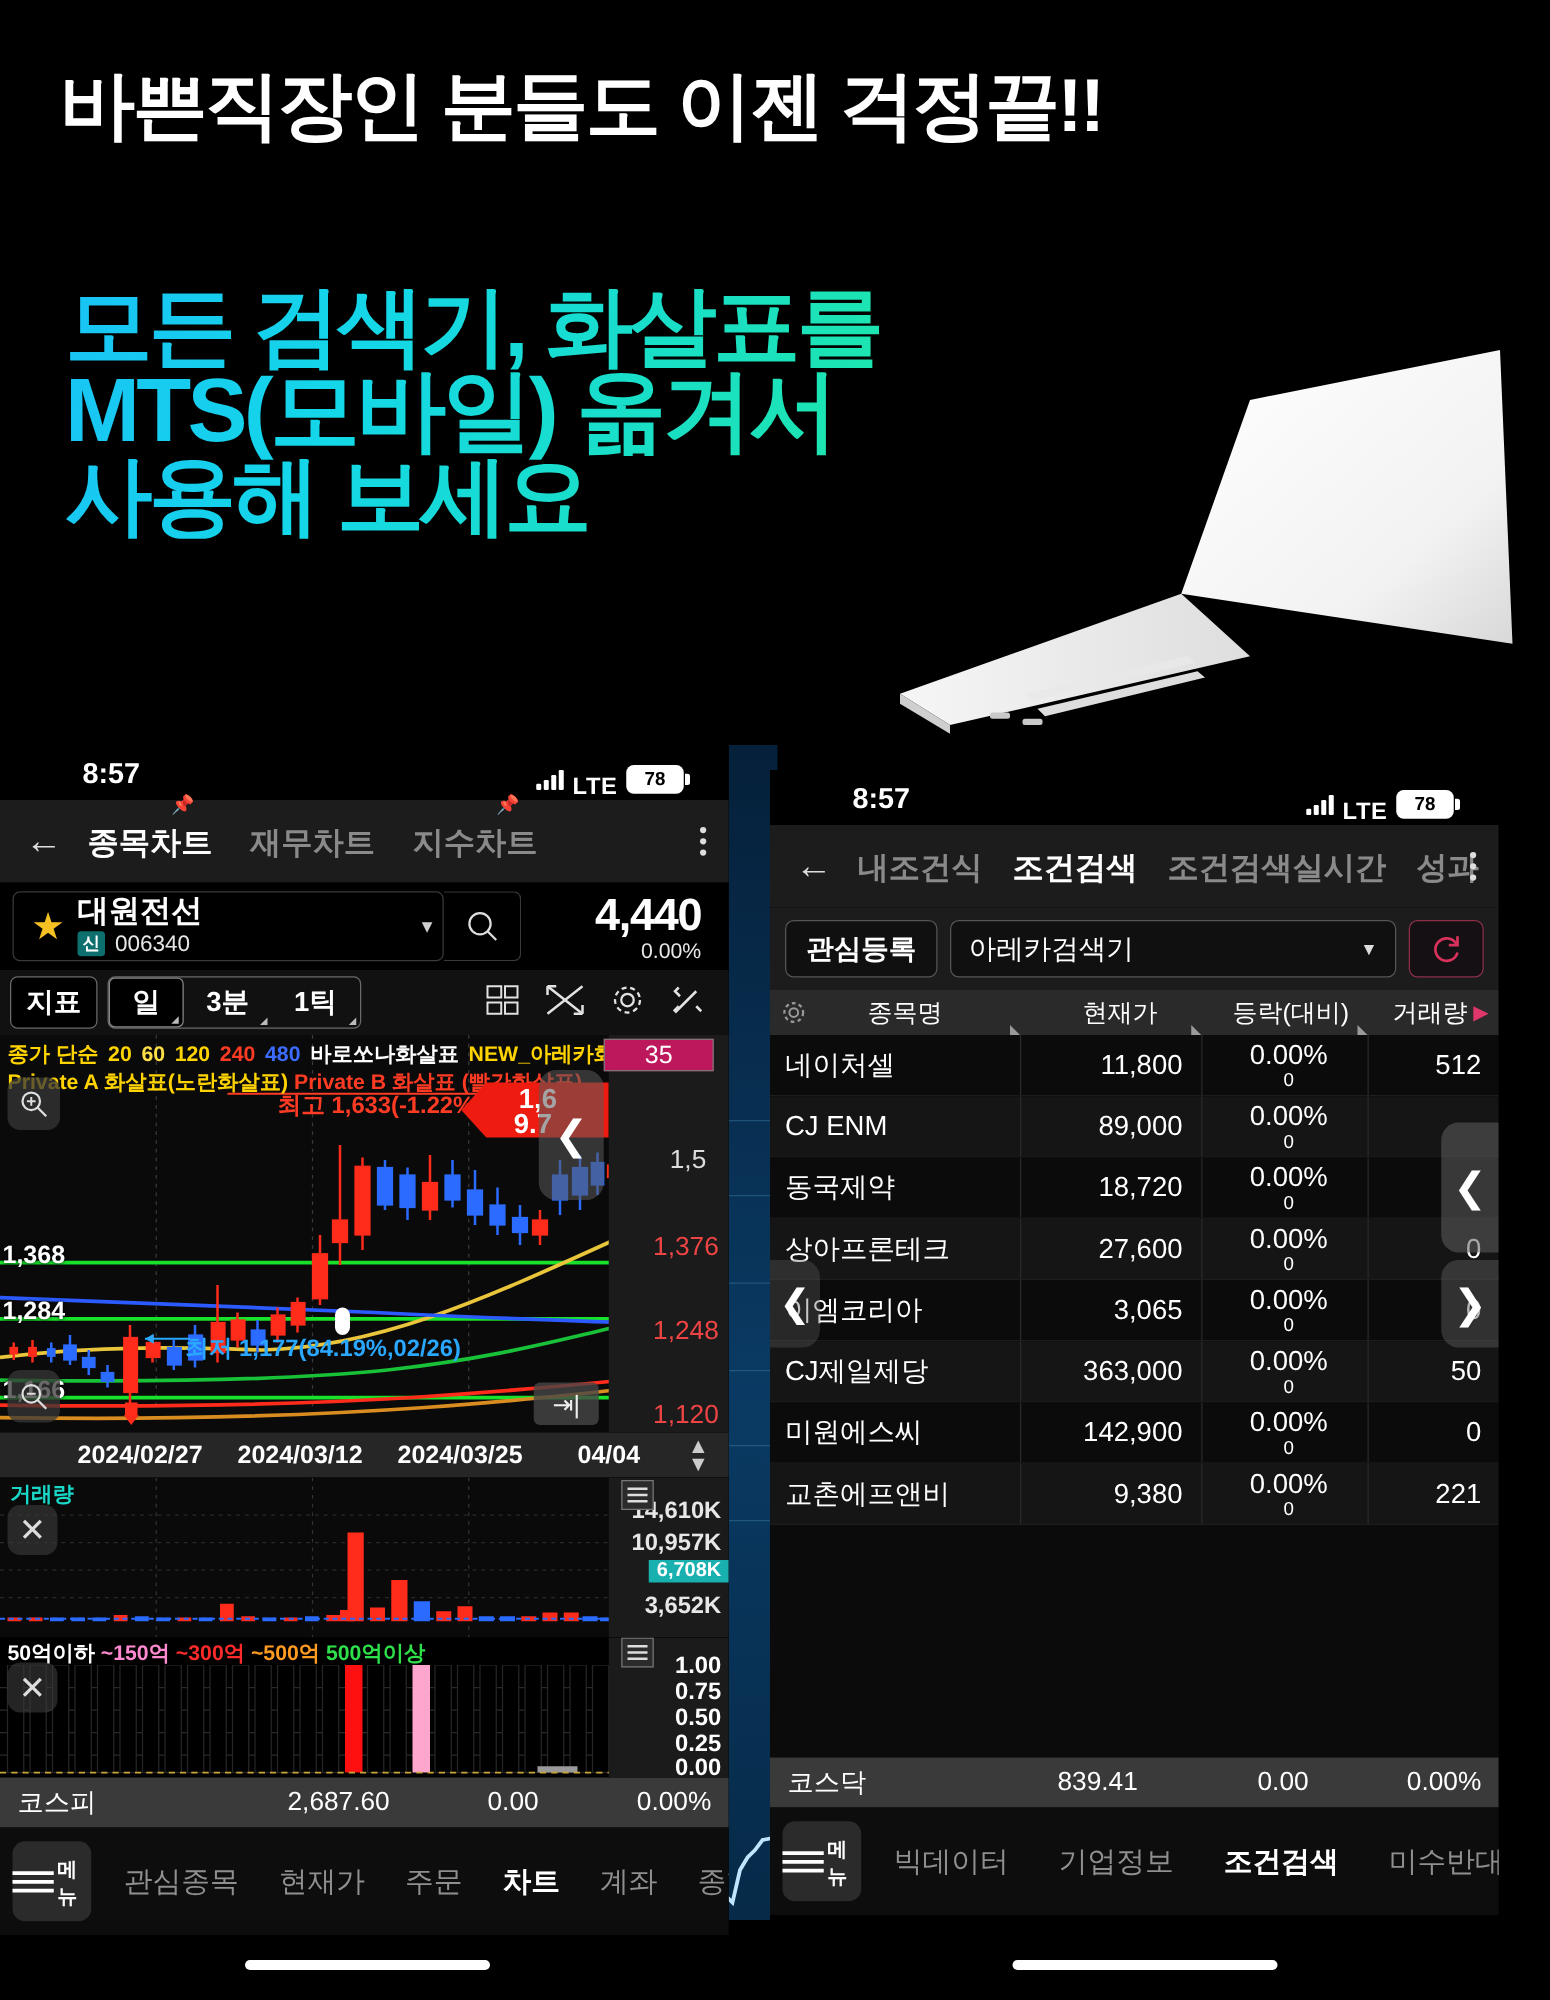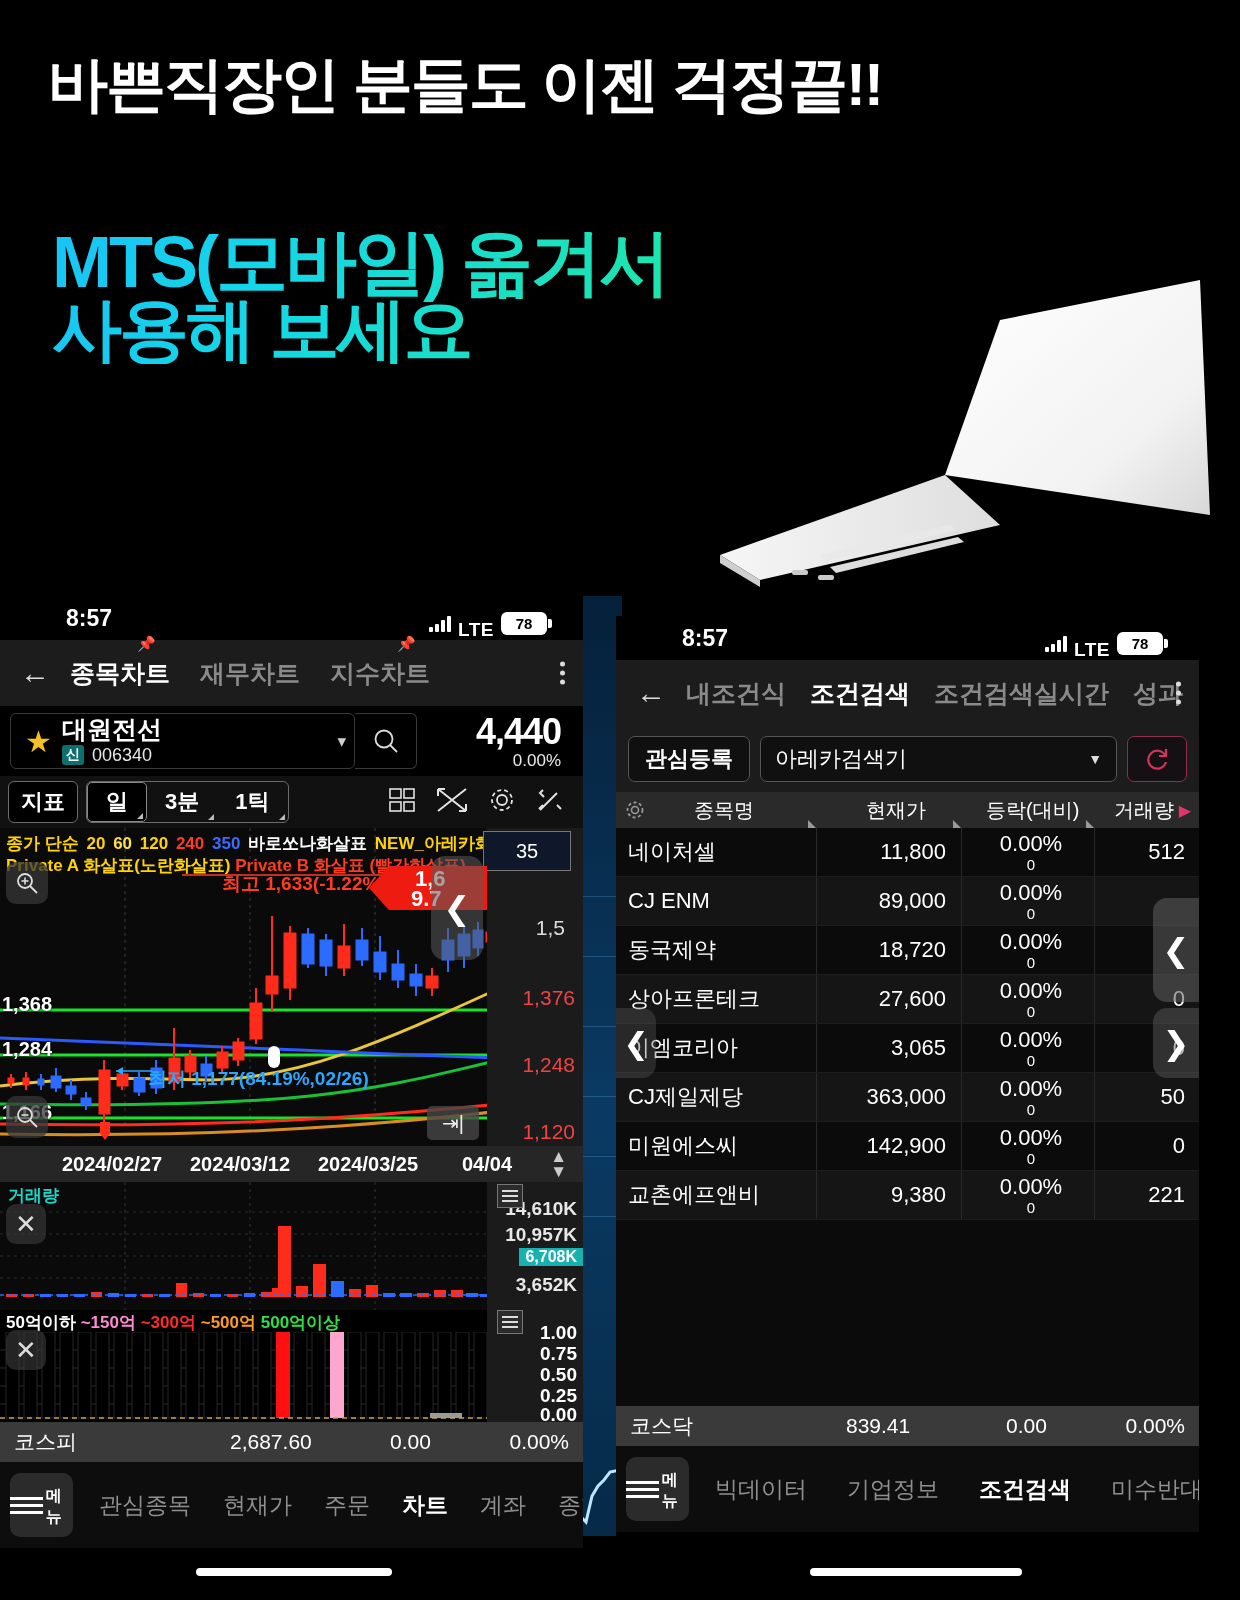--- a/index.html
+++ b/index.html
@@ -92,22 +92,22 @@
   .tb-seg.sel { background:#000; border:1px solid #888; border-radius:5px; }
   .tb-seg::after { content:""; position:absolute; right:3px; bottom:2px;
     border-left:6px solid transparent; border-bottom:6px solid #bbb; }
   .tb-icons { margin-left:auto; display:flex; align-items:center; gap:18px; padding-right:10px; color:#e2e2e2; }
 
   
   .chart-area { position:relative; height:318px; background:#0a0a0a; overflow:hidden; }
   .legend { position:absolute; left:6px; top:4px; font-size:17px; font-weight:700; white-space:nowrap; z-index:4; }
   .legend2 { position:absolute; left:6px; top:26px; font-size:17px; font-weight:700; white-space:nowrap; z-index:4; }
   .legend span { margin-right:3px; }
-  .badge-35 { position:absolute; right:12px; top:3px; width:88px; height:40px; border:1px solid #777;
-    background:#0f172a; color:#fff; font-size:20px; display:flex; align-items:center; justify-content:center; z-index:5; }
+  .badge-35 { position:absolute; right:12px; top:3px; width:88px; height:26px; border:1px solid #777;
+    background:#be185d; color:#fff; font-size:20px; display:flex; align-items:center; justify-content:center; z-index:5; }
   .hi-label { position:absolute; left:222px; top:43px; color:#ff3b24; font-size:19px; font-weight:700; z-index:4; white-space:nowrap;}
   .lo-label { position:absolute; left:148px; top:238px; color:#2aa7ff; font-size:19px; font-weight:700; z-index:4; white-space:nowrap;}
   .plabel { position:absolute; left:2px; color:#fff; font-size:20px; font-weight:700; z-index:4; text-shadow:0 0 3px #000;}
   .axis-right { position:absolute; right:0; top:0; width:96px; height:100%; background:#1b1b1b; z-index:3; }
   .axis-right .ytick { position:absolute; right:8px; color:#ef4444; font-size:21px; }
   .price-flag { position:absolute; right:96px; top:28px; z-index:6; }
   .zoom-btn { position:absolute; width:42px; height:42px; border-radius:10px; background:rgba(55,55,55,.75);
     display:flex; align-items:center; justify-content:center; color:#ddd; z-index:5; }
   .pager { position:absolute; right:100px; top:28px; width:52px; height:104px; border-radius:14px;
     background:rgba(90,90,90,.55); display:flex; align-items:center; justify-content:center;
@@ -194,20 +194,21 @@
     background:rgba(95,95,95,.35); display:flex; align-items:center; justify-content:center; color:#fff; font-size:30px; z-index:7; }
   .list-fill { background:#0b0b0b; }
 </style>
 </head>
 <body>
 
 <div class="page">
 
   <div class="promo-title">바쁜직장인 분들도 이젠 걱정끝!!</div>
   <div class="promo-sub">
+    <div class="l1">모든 검색기, 화살표를</div>
     <div class="l2">MTS(모바일) 옮겨서</div>
     <div class="l3">사용해 보세요</div>
   </div>
 
   <div class="laptop">
     <svg width="520" height="410" viewBox="0 0 520 410">
       <defs>
         <linearGradient id="lidg" x1="0" y1="0" x2="1" y2="1">
           <stop offset="0%" stop-color="#ffffff"></stop>
             <stop offset="70%" stop-color="#f2f2f2"></stop>
@@ -340,21 +341,21 @@
       </div>
     </div>
 
     <div class="chart-area">
       <div class="legend">
         <span style="color:#ffd400">종가 단순</span>
         <span style="color:#ffd400">20</span>
         <span style="color:#fde047">60</span>
         <span style="color:#ffd400">120</span>
         <span style="color:#ff3b24">240</span>
-        <span style="color:#3b6cff">350</span>
+        <span style="color:#3b6cff">480</span>
         <span style="color:#ffffff">바로쏘나화살표</span>
         <span style="color:#ffd400">NEW_아레카화살표</span>
       </div>
       <div class="legend2">
         <span style="color:#ffd400">Private A 화살표(노란화살표)</span>
         <span style="color:#ff3b24">Private B 화살표 (빨간화살표)</span>
         <span style="color:#cccccc">...</span>
       </div>
       <div class="badge-35">35</div>
 

